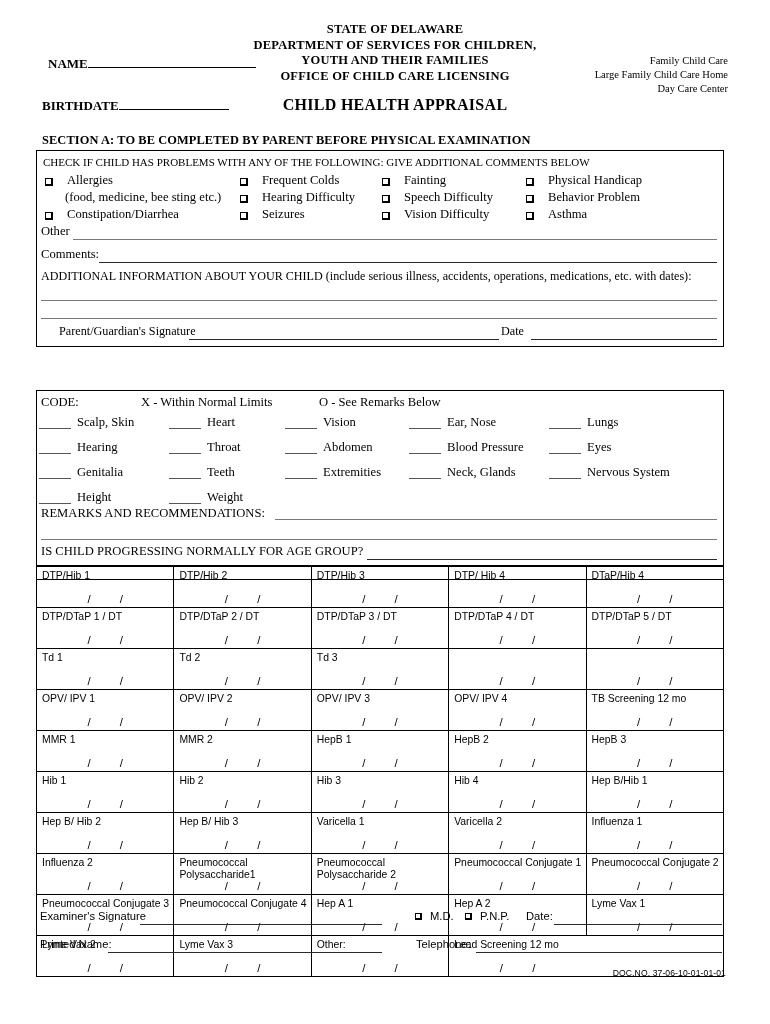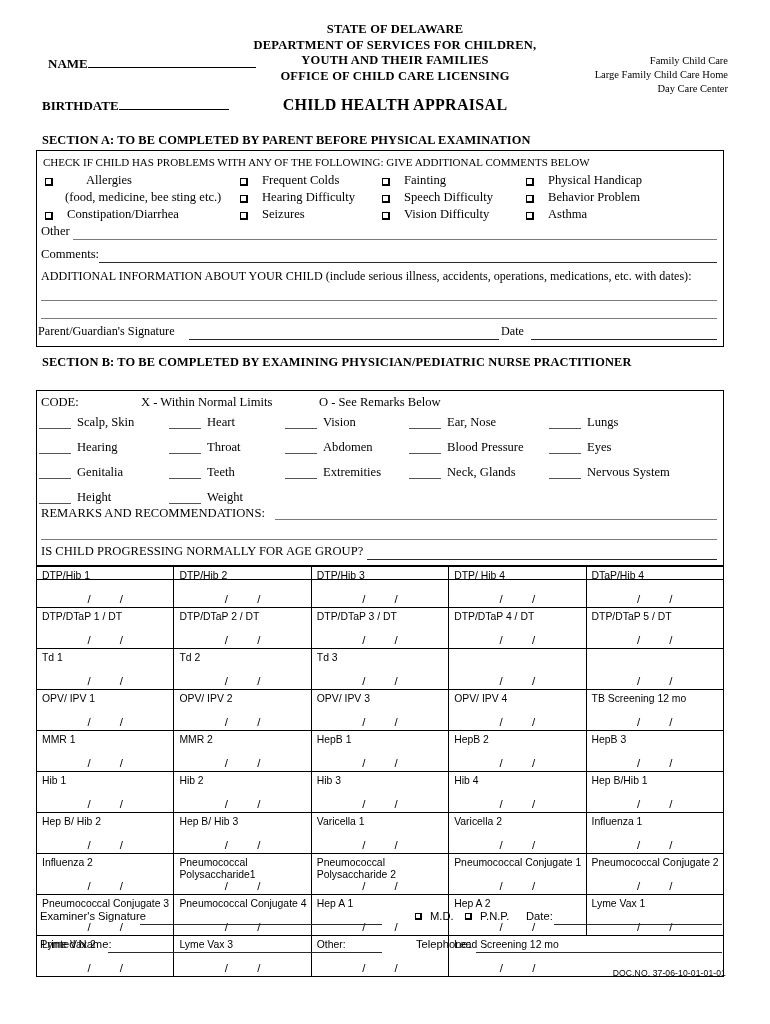--- a/index.html
+++ b/index.html
@@ -213,21 +213,21 @@
       <span>BIRTHDATE</span><span class="ul-fix" style="width:110px;height:13px;"></span>
     </div>
   </div>
 
   <div class="sec-head" id="sectionA-heading">SECTION A:  TO BE COMPLETED BY PARENT BEFORE PHYSICAL EXAMINATION</div>
 
   <div class="box" id="sectionA-box">
     <div class="txt" style="left:6px; top:5px; font-size:11px;">CHECK IF CHILD HAS PROBLEMS WITH ANY OF THE FOLLOWING:  GIVE ADDITIONAL COMMENTS BELOW</div>
 
     <div class="cbx" style="left:8px; top:27px;"></div>
-    <div class="txt" style="left:30px; top:22px;margin-left:19px;">Allergies</div>
+    <div class="txt" style="left:30px; top:22px;">Allergies</div>
     <div class="txt" style="left:28px; top:39px;">(food, medicine, bee sting etc.)</div>
     <div class="cbx" style="left:8px; top:61px;"></div>
     <div class="txt" style="left:30px; top:56px;">Constipation/Diarrhea</div>
 
     <div class="cbx" style="left:203px; top:27px;"></div>
     <div class="txt" style="left:225px; top:22px;">Frequent Colds</div>
     <div class="cbx" style="left:203px; top:44px;"></div>
     <div class="txt" style="left:225px; top:39px;">Hearing Difficulty</div>
     <div class="cbx" style="left:203px; top:61px;"></div>
     <div class="txt" style="left:225px; top:56px;">Seizures</div>
@@ -249,27 +249,26 @@
     <div class="txt" style="left:4px; top:73px;">Other</div>
     <div class="rule" style="left:36px; top:88px; width:644px;"></div>
 
     <div class="txt" style="left:4px; top:96px;">Comments:</div>
     <div class="rule rule-dark" style="left:62px; top:111px; width:618px;"></div>
 
     <div class="txt" style="left:4px; top:118px; font-size:12.1px;">ADDITIONAL INFORMATION ABOUT YOUR CHILD (include serious illness, accidents, operations, medications, etc. with dates):</div>
     <div class="rule" style="left:4px; top:149px; width:676px;"></div>
     <div class="rule" style="left:4px; top:167px; width:676px;"></div>
 
-    <div class="txt" style="left:1px; top:173px; font-size:12.2px;">Parent/Guardian's Signature</div>
+    <div class="txt" style="left:22px; top:173px; font-size:12.2px;">Parent/Guardian's Signature</div>
     <div class="rule rule-dark" style="left:152px; top:188px; width:310px;"></div>
     <div class="txt" style="left:464px; top:173px; font-size:12.2px;">Date</div>
     <div class="rule rule-dark" style="left:494px; top:188px; width:186px;"></div>
   </div>
 
-  <div class="sec-head" id="sectionB-heading">SECTION B:  TO BE COMPLETED BY EXAMINING PHYSICIAN/PEDIATRIC NURSE PRACTITIONER</div>
 
   <div class="box" id="sectionB-box">
     <div class="txt" style="left:4px; top:4px;">CODE:</div>
     <div class="txt" style="left:104px; top:4px;">X - Within Normal Limits</div>
     <div class="txt" style="left:282px; top:4px;">O - See Remarks Below</div>
 
     <div class="blank" style="left:2px; top:37px;"></div>
     <div class="txt" style="left:40px; top:24px;">Scalp, Skin</div>
     <div class="blank" style="left:2px; top:62px;"></div>
     <div class="txt" style="left:40px; top:49px;">Hearing</div>

